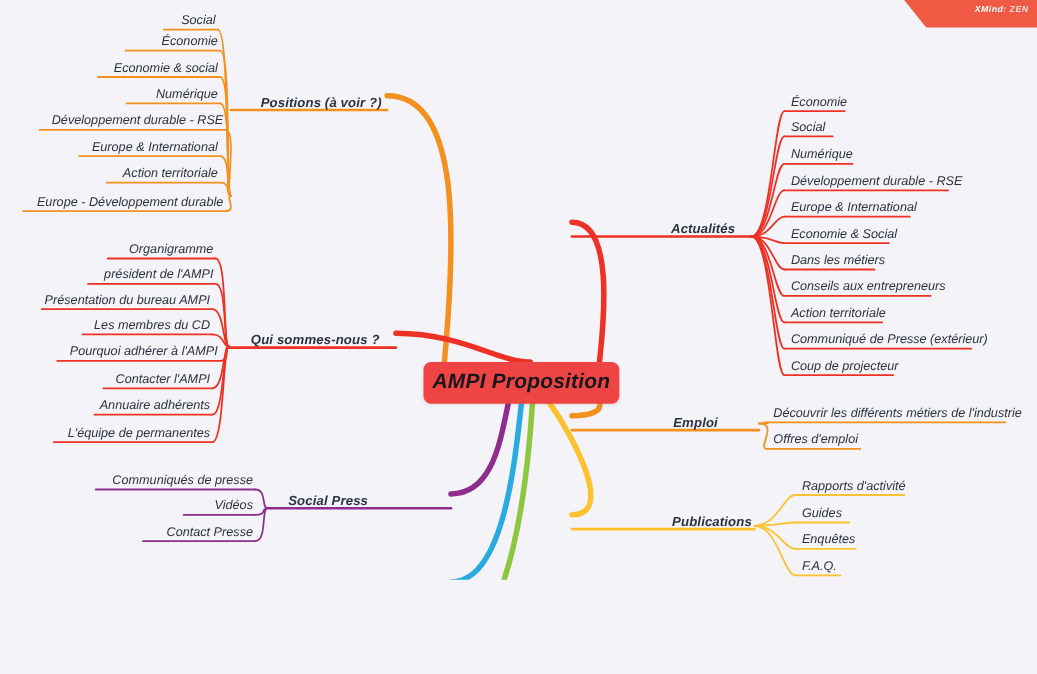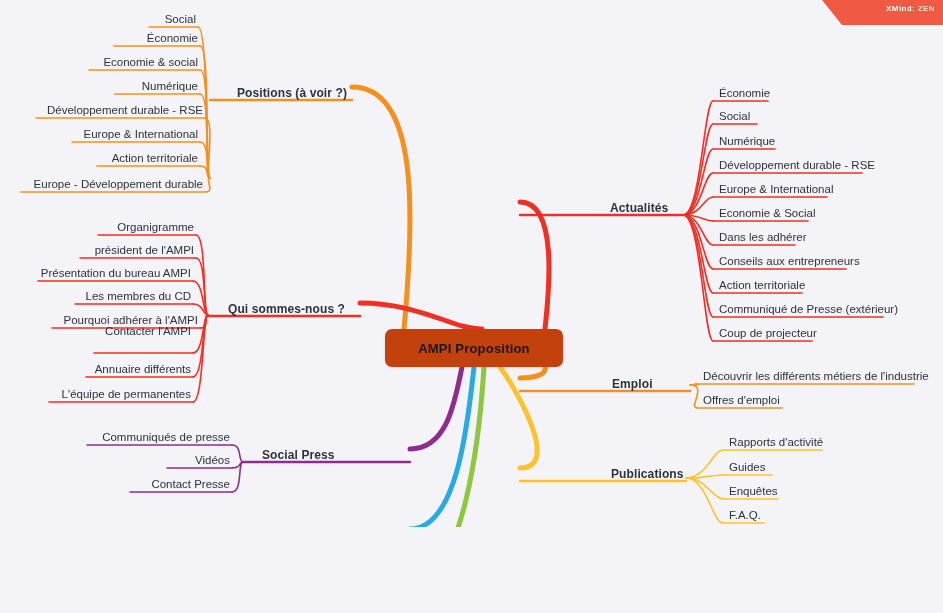--- a/index.html
+++ b/index.html
@@ -3,39 +3,39 @@
 <meta charset="utf-8">
 <style>
   html,body{margin:0;padding:0;}
   body{
     width:943px;height:613px;
     background:#f4f3f8;
     font-family:"Liberation Sans", sans-serif;
     overflow:hidden;
     position:relative;
   }
-  #stage{position:absolute;left:0;top:0;width:943px;height:527px;overflow:hidden;}
+  #stage{position:absolute;left:0;top:0;width:943px;height:527px;overflow:hidden;font-style:italic;}
   svg.layer{position:absolute;left:0;top:0;width:943px;height:613px;pointer-events:none;}
   .node{
     position:absolute;
     color:#2b3240;
     white-space:nowrap;
     line-height:1;
     text-align:center;
   }
   .leaf{font-size:11.5px;}
   .branch-label{font-size:12px;font-weight:600;letter-spacing:.1px;}
   .center-node{
     position:absolute;
-    background:#c2410c;
+    background:#ef4444;
     border-radius:7px;
     box-shadow:0 1px 3px rgba(40,30,60,.10);
     display:flex;align-items:center;justify-content:center;
     color:#16181d;
-    font-size:13px;
+    font-size:19px;
     font-weight:700;
     letter-spacing:.2px;
   }
   .xmind-badge{
     position:absolute;right:0;top:0;
     font-size:8px;font-weight:700;color:#ffffff;
     letter-spacing:.4px;
     padding:4px 8px 0 0;
     text-align:right;
     z-index:6;
@@ -208,37 +208,37 @@
       <div class="node leaf" style="top: 105px; right: 740px;">Développement durable - RSE</div>
       <div class="node leaf" style="top: 129px; right: 745px;">Europe &amp; International</div>
       <div class="node leaf" style="top: 153px; right: 745px;">Action territoriale</div>
       <div class="node leaf" style="top: 179px; right: 740px;">Europe - Développement durable</div>
       <div class="node branch-label" style="left: 228px; top: 303px;">Qui sommes-nous ?</div>
       <div class="node leaf" style="top: 222px; right: 749px;">Organigramme</div>
       <div class="node leaf" style="top: 245px; right: 749px; margin-left: 31px;">président de l'AMPI</div>
       <div class="node leaf" style="top: 268px; right: 752px;">Présentation du bureau AMPI</div>
       <div class="node leaf" style="top: 291px; right: 752px;">Les membres du CD</div>
       <div class="node leaf" style="top: 315px; right: 745px;">Pourquoi adhérer à l'AMPI</div>
-      <div class="node leaf" style="top: 326px; right: 752px;">Contacter l'AMPI</div>
-      <div class="node leaf" style="top: 364px; right: 752px;">Annuaire différents</div>
+      <div class="node leaf" style="top: 340px; right: 752px;">Contacter l'AMPI</div>
+      <div class="node leaf" style="top: 364px; right: 752px;">Annuaire adhérents</div>
       <div class="node leaf" style="top: 389px; right: 752px;">L'équipe de permanentes</div>
       <div class="node branch-label" style="left: 262px; top: 449px;">Social Press</div>
       <div class="node leaf" style="top: 432px; right: 713px;">Communiqués de presse</div>
       <div class="node leaf" style="top: 455px; right: 713px;">Vidéos</div>
       <div class="node leaf" style="top: 479px; right: 713px;">Contact Presse</div>
       <div class="node branch-label" style="left: 289px; top: 529px;">Extranet</div>
       <div class="node branch-label" style="left: 291px; top: 584px;">Adhérer</div>
       <div class="node branch-label" style="left: 610px; top: 202px;">Actualités</div>
       <div class="node leaf" style="left: 719px; top: 88px;">Économie</div>
       <div class="node leaf" style="left: 719px; top: 111px;">Social</div>
       <div class="node leaf" style="left: 719px; top: 136px;">Numérique</div>
       <div class="node leaf" style="left: 719px; top: 160px;">Développement durable - RSE</div>
       <div class="node leaf" style="left: 719px; top: 184px;">Europe &amp; International</div>
       <div class="node leaf" style="left: 719px; top: 208px;">Economie &amp; Social</div>
-      <div class="node leaf" style="left: 719px; top: 232px;">Dans les adhérer</div>
+      <div class="node leaf" style="left: 719px; top: 232px;">Dans les métiers</div>
       <div class="node leaf" style="left: 719px; top: 256px;">Conseils aux entrepreneurs</div>
       <div class="node leaf" style="left: 719px; top: 280px;">Action territoriale</div>
       <div class="node leaf" style="left: 719px; top: 304px;">Communiqué de Presse (extérieur)</div>
       <div class="node leaf" style="left: 719px; top: 328px;">Coup de projecteur</div>
       <div class="node branch-label" style="left: 612px; top: 378px;">Emploi</div>
       <div class="node leaf" style="left: 703px; top: 371px;">Découvrir les différents métiers de l'industrie</div>
       <div class="node leaf" style="left: 703px; top: 395px;">Offres d'emploi</div>
       <div class="node branch-label" style="left: 611px; top: 468px;">Publications</div>
       <div class="node leaf" style="left: 729px; top: 437px;">Rapports d'activité</div>
       <div class="node leaf" style="left: 729px; top: 462px;">Guides</div>

